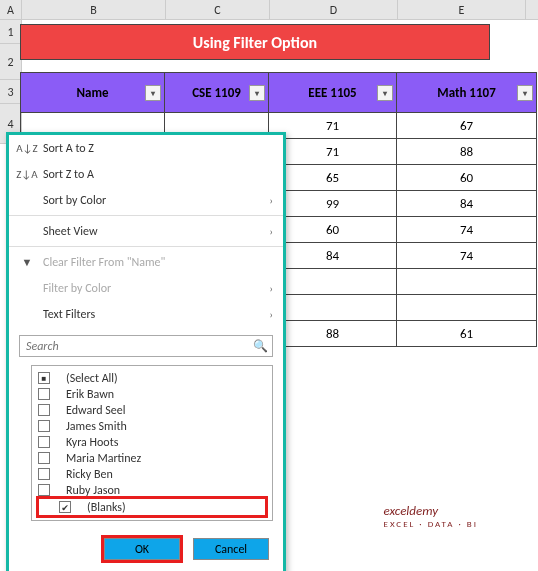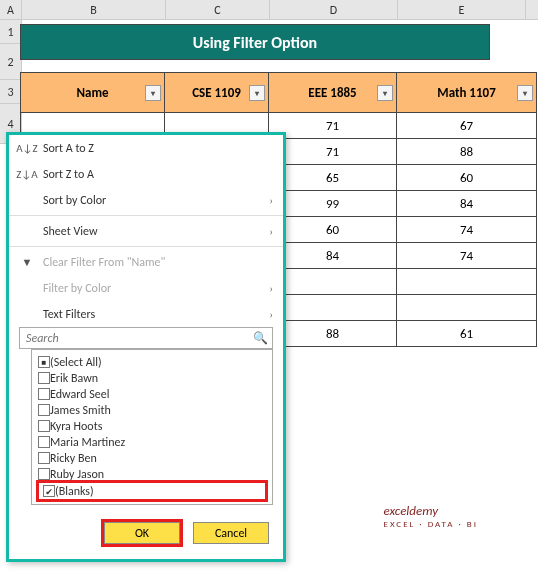--- a/index.html
+++ b/index.html
@@ -5,43 +5,43 @@
 *{box-sizing:border-box;margin:0;padding:0;font-family:Calibri,Arial,sans-serif}
 body{background:#fff;width:538px;height:571px;position:relative;overflow:hidden;font-size:13px}
 .grid{position:absolute;top:0;left:0;width:538px}
 .colhdr{display:flex;background:#e6e6e6;border-bottom:1px solid #ccc;height:20px}
 .colhdr div{border-right:1px solid #ccc;text-align:center;font-size:12px;color:#333;line-height:20px}
 .rowhdr{position:absolute;left:0;top:20px;width:22px}
 .rowhdr div{height:24px;background:#e6e6e6;border-right:1px solid #ccc;border-bottom:1px solid #ccc;text-align:center;font-size:12px;color:#333;line-height:24px}
 .rowhdr .r2{height:36px;line-height:36px}
 .rowhdr .r4{height:40px;line-height:40px}
 .cA{width:22px}.cB{width:144px}.cC{width:104px}.cD{width:128px}.cE{width:128px}
-.titlebar{position:absolute;left:20px;top:24px;width:470px;height:36px;background:#0f766e;color:#fff;text-align:center;font-weight:bold;font-size:16px;line-height:36px;border:1px solid #444}
+.titlebar{position:absolute;left:20px;top:24px;width:470px;height:36px;background:#ef4444;color:#fff;text-align:center;font-weight:bold;font-size:16px;line-height:36px;border:1px solid #444}
 .tbl{position:absolute;left:20px;top:72px;border-collapse:collapse}
 .tbl th,.tbl td{border:1px solid #444;text-align:center;height:26px;font-size:13px}
-.tbl th{background:#fdba74;font-weight:bold;height:40px;position:relative}
+.tbl th{background:#8b5cf6;font-weight:bold;height:40px;position:relative}
 .tbl .cname{width:144px}.tbl .ccse{width:104px}.tbl .ceee{width:128px}.tbl .cmath{width:140px}
 .fbtn{position:absolute;right:3px;top:50%;transform:translateY(-50%);width:16px;height:16px;background:#f5f5f5;border:1px solid #999;display:flex;align-items:center;justify-content:center;font-size:8px;color:#555;cursor:pointer}
 .menu{position:absolute;left:6px;top:132px;width:280px;background:#fff;border:3px solid #14b8a6;box-shadow:2px 2px 6px rgba(0,0,0,.25);font-size:12px;color:#333;z-index:10}
 .mi{display:flex;align-items:center;padding:5px 10px;gap:8px;cursor:pointer}
 .mi.dis{color:#aaa;cursor:default}
 .mi .ico{width:16px;height:16px;display:flex;align-items:center;justify-content:center;font-size:11px;color:#555}
 .mi .arr{margin-left:auto;font-size:10px;color:#666}
 .sep{height:1px;background:#ddd;margin:2px 0}
-.srch{margin:0 10px;display:flex;border:1px solid #aaa;height:22px}
+.srch{margin:8px 10px;display:flex;border:1px solid #aaa;height:22px}
 .srch input{flex:1;border:none;padding:0 6px;font-size:12px;outline:none;font-style:italic;color:#888}
 .srch .sico{width:22px;display:flex;align-items:center;justify-content:center;color:#666}
 .list{margin:0 10px 6px 22px;border:1px solid #aaa;padding:4px 6px;max-height:170px;overflow:auto}
-.li{display:flex;align-items:center;gap:0;padding:1px 0;font-size:12px}
+.li{display:flex;align-items:center;gap:16px;padding:1px 0;font-size:12px}
 .cb{width:12px;height:12px;border:1px solid #777;background:#fff;display:inline-flex;align-items:center;justify-content:center;font-size:9px;color:#333}
 .cb.ck::after{content:"✔"}
 .cb.sq::after{content:"■";font-size:8px}
 .btns{display:flex;justify-content:flex-end;gap:10px;padding:8px 14px 12px;align-items:center}
-.btn{width:76px;height:22px;border:1px solid #888;background:#fde047;font-size:12px;cursor:pointer}
-.hl-red{border:3px solid #e81e1e;padding:1px 4px;margin:-2px -2px}
+.btn{width:76px;height:22px;border:1px solid #888;background:#0ea5e9;font-size:12px;cursor:pointer}
+.hl-red{border:3px solid #e81e1e;padding:1px 20px;margin:-2px -2px}
 .hl-ok{border:3px solid #e81e1e;padding:0}
 .arrow{position:absolute;left:32px;top:526px;display:flex;align-items:center}
 .arrow .sh{width:40px;height:6px;background:#e81e1e}
 .arrow .hd{width:0;height:0;border-left:14px solid #e81e1e;border-top:9px solid transparent;border-bottom:9px solid transparent}
 .wm{position:absolute;right:60px;bottom:42px;font-size:13px;color:#7f1d1d;font-style:italic}
 .wm small{display:block;font-size:9px;letter-spacing:2px;text-align:left;font-style:normal}
 </style>
 </head>
 <body>
 
@@ -61,21 +61,21 @@
   </div>
 </div>
 
 <div class="titlebar">Using Filter Option</div>
 
 <table class="tbl">
   <tbody>
       <tr>
     <th class="cname"><span>Name</span><span class="fbtn">▾</span></th>
     <th class="ccse"><span>CSE 1109</span><span class="fbtn">▾</span></th>
-    <th class="ceee"><span>EEE 1885</span><span class="fbtn">▾</span></th>
+    <th class="ceee"><span>EEE 1105</span><span class="fbtn">▾</span></th>
     <th class="cmath"><span>Math 1107</span><span class="fbtn">▾</span></th>
   </tr>
   <tr>
         <td></td>
         <td></td>
         <td>71</td>
         <td>67</td>
       </tr>
   <tr>
         <td></td>

